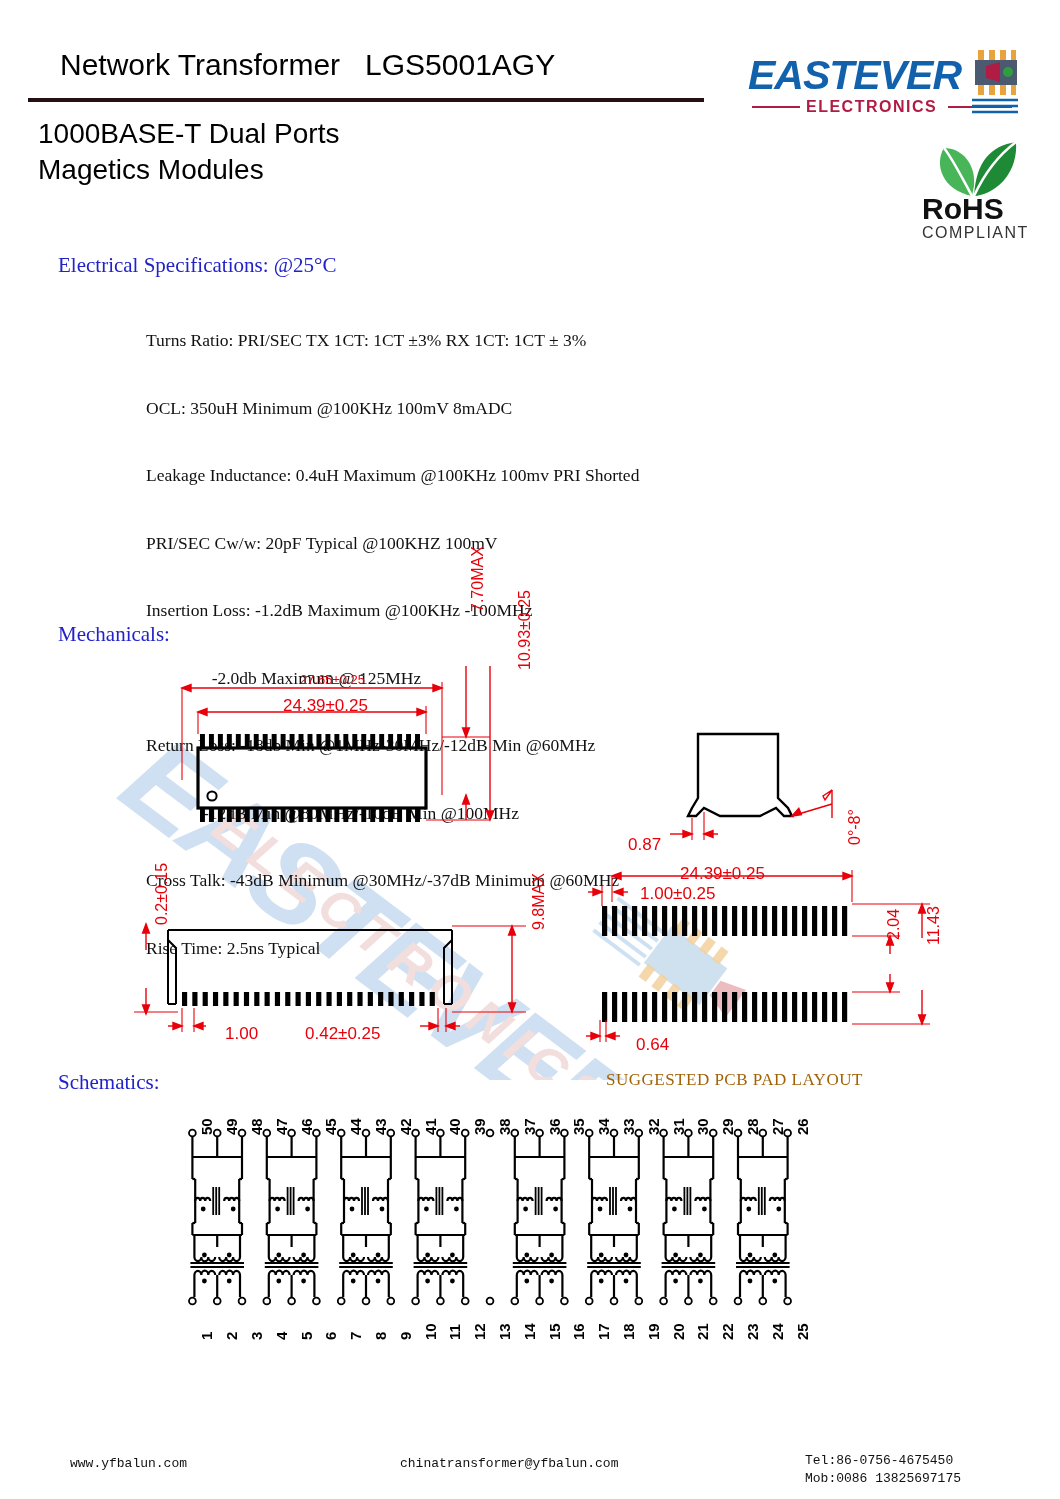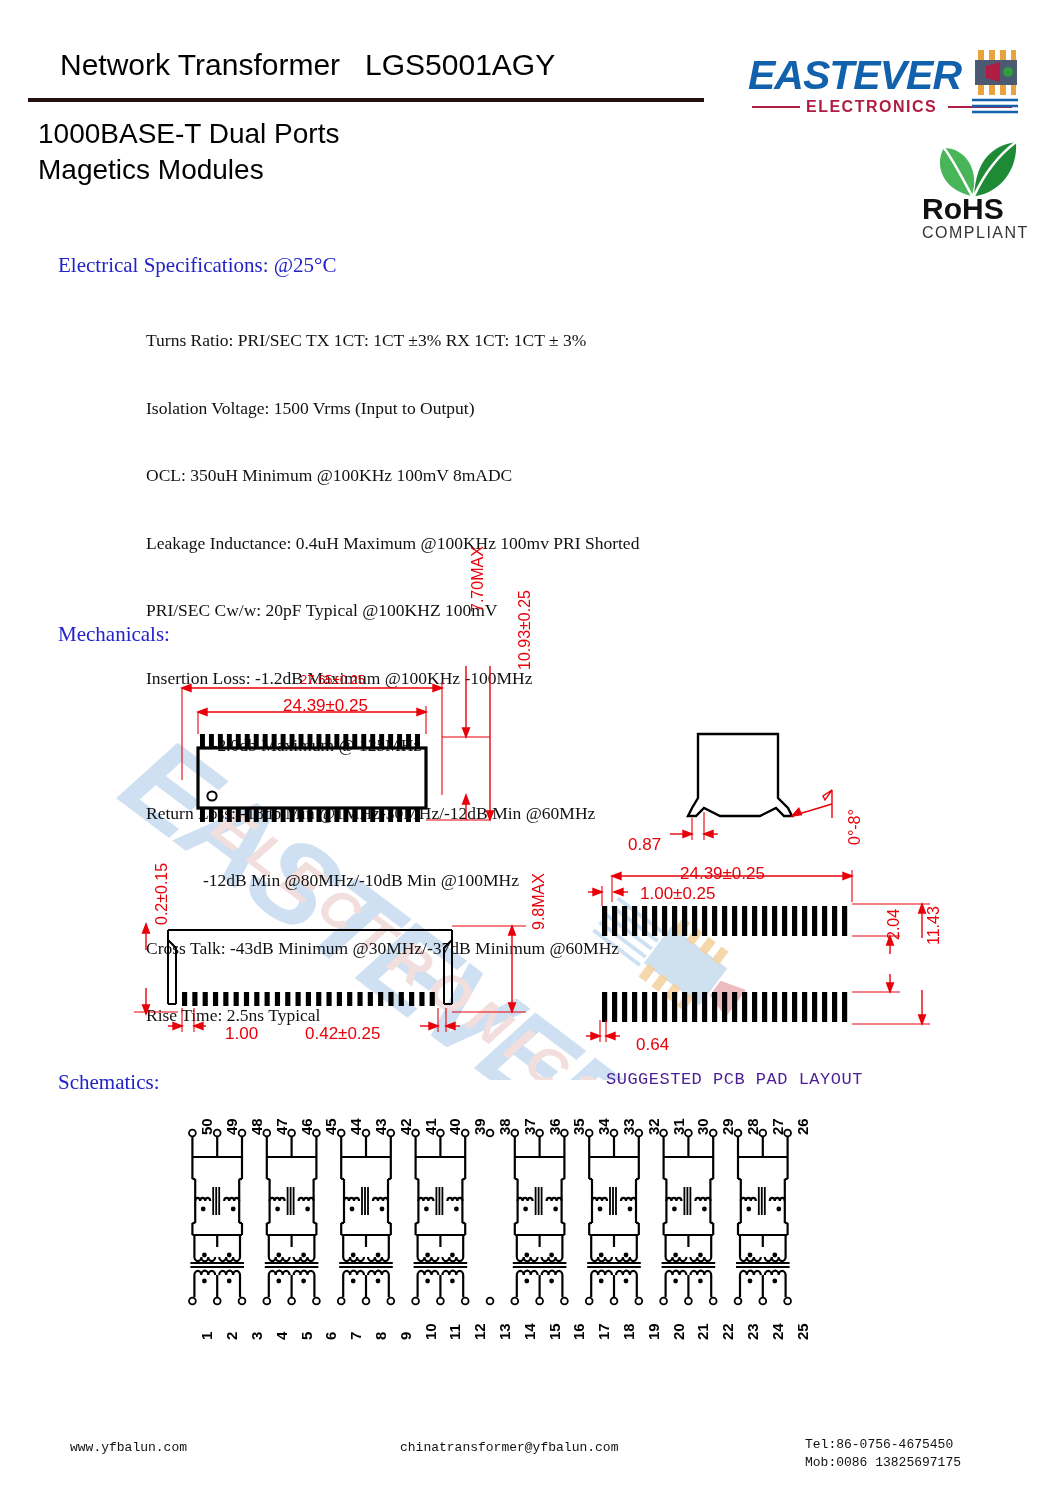--- a/index.html
+++ b/index.html
@@ -83,21 +83,21 @@
     font-family:"Liberation Serif", serif;font-size:17.5px;
     line-height:22.5px;color:#111;white-space:pre;
   }
   .spec-block div{white-space:pre;}
 
   
   svg{display:block;}
   .dwg{position:absolute;z-index:2;}
   .footer{
     position:absolute;font-family:"Liberation Mono", monospace;
-    font-size:13px;color:#111;
+    font-size:13px;color:#111;margin-top:16px;
   }
   .f-www{left:70px;top:1440px;}
   .f-mail{left:400px;top:1440px;}
   .f-tel{left:805px;top:1436px;line-height:18px;}
 </style>
 </head>
 <body>
 
 <div class="page">
 
@@ -169,21 +169,20 @@
       <path d="M46 56 C58 30 72 14 88 2" stroke="#ffffff" stroke-width="2.5" fill="none"></path>
     </svg>
     <div class="rohs-text">RoHS</div>
     <div class="rohs-sub">COMPLIANT</div>
   </div>
 
   <div class="sec-head" style="left:58px;top:253px;">Electrical Specifications: @25°C</div>
 
   <div class="spec-block">
     <div>Turns Ratio: PRI/SEC TX 1CT: 1CT ±3% RX 1CT: 1CT ± 3%</div>
-    <div>Isolation Voltage: 1500 Vrms (Input to Output)</div>
     <div>OCL: 350uH Minimum @100KHz 100mV 8mADC</div>
     <div>Leakage Inductance: 0.4uH Maximum @100KHz 100mv PRI Shorted</div>
     <div>PRI/SEC Cw/w: 20pF Typical @100KHZ 100mV</div>
     <div>Insertion Loss: -1.2dB Maximum @100KHz -100MHz</div>
     <div>               -2.0db Maximum @ 125MHz</div>
     <div>Return Loss: -18db Min @1MHz-30MHz/-12dB Min @60MHz</div>
     <div>             -12dB Min @80MHz/-10dB Min @100MHz</div>
     <div>Cross Talk: -43dB Minimum @30MHz/-37dB Minimum @60MHz</div>
     <div>Rise Time: 2.5ns Typical</div>
   </div>
@@ -450,21 +449,21 @@
         <path d="M26 174 l9 -3.4 v6.8 z"></path>
       <line x1="20" y1="158" x2="20" y2="180" stroke-width="1.1"></line>
       <line x1="26" y1="158" x2="26" y2="180" stroke-width="1.1"></line>
     </g>
   </svg>
   <div style="position:absolute;left:680px;top:864px;font-family:'Liberation Sans',sans-serif;font-size:17px;color:#e8000a;z-index:3;">24.39±0.25</div>
   <div style="position:absolute;left:640px;top:884px;font-family:'Liberation Sans',sans-serif;font-size:17px;color:#e8000a;z-index:3;">1.00±0.25</div>
   <div style="position:absolute;left:885px;top:940px;font-family:'Liberation Sans',sans-serif;font-size:16px;color:#e8000a;z-index:3;transform:rotate(-90deg);transform-origin:0 0;white-space:nowrap;">2.04</div>
   <div style="position:absolute;left:925px;top:945px;font-family:'Liberation Sans',sans-serif;font-size:16px;color:#e8000a;z-index:3;transform:rotate(-90deg);transform-origin:0 0;white-space:nowrap;">11.43</div>
   <div style="position:absolute;left:636px;top:1035px;font-family:'Liberation Sans',sans-serif;font-size:17px;color:#e8000a;z-index:3;">0.64</div>
-  <div style="position:absolute;left:606px;top:1070px;font-family:Liberation Mono, monospace;font-size:17px;color:#4c1d95;letter-spacing:.5px;z-index:3;">SUGGESTED  PCB  PAD  LAYOUT</div>
+  <div style="position:absolute;left:606px;top:1070px;font-family:Liberation Serif, serif;font-size:17px;color:#a16207;letter-spacing:.5px;z-index:3;">SUGGESTED  PCB  PAD  LAYOUT</div>
 
   <div class="sec-head" style="left:58px;top:1070px;">Schematics:</div>
 
   <svg class="dwg" style="left:180px;top:1105px;" width="620" height="240" viewBox="0 0 620 240">
     <g id="sch-body">
         <circle cx="12.40" cy="28" r="3.4" fill="#fff" stroke="#000" stroke-width="1.8"></circle>
         <circle cx="12.40" cy="196" r="3.4" fill="#fff" stroke="#000" stroke-width="1.8"></circle>
         <circle cx="37.20" cy="28" r="3.4" fill="#fff" stroke="#000" stroke-width="1.8"></circle>
         <circle cx="37.20" cy="196" r="3.4" fill="#fff" stroke="#000" stroke-width="1.8"></circle>
         <circle cx="62.00" cy="28" r="3.4" fill="#fff" stroke="#000" stroke-width="1.8"></circle>

